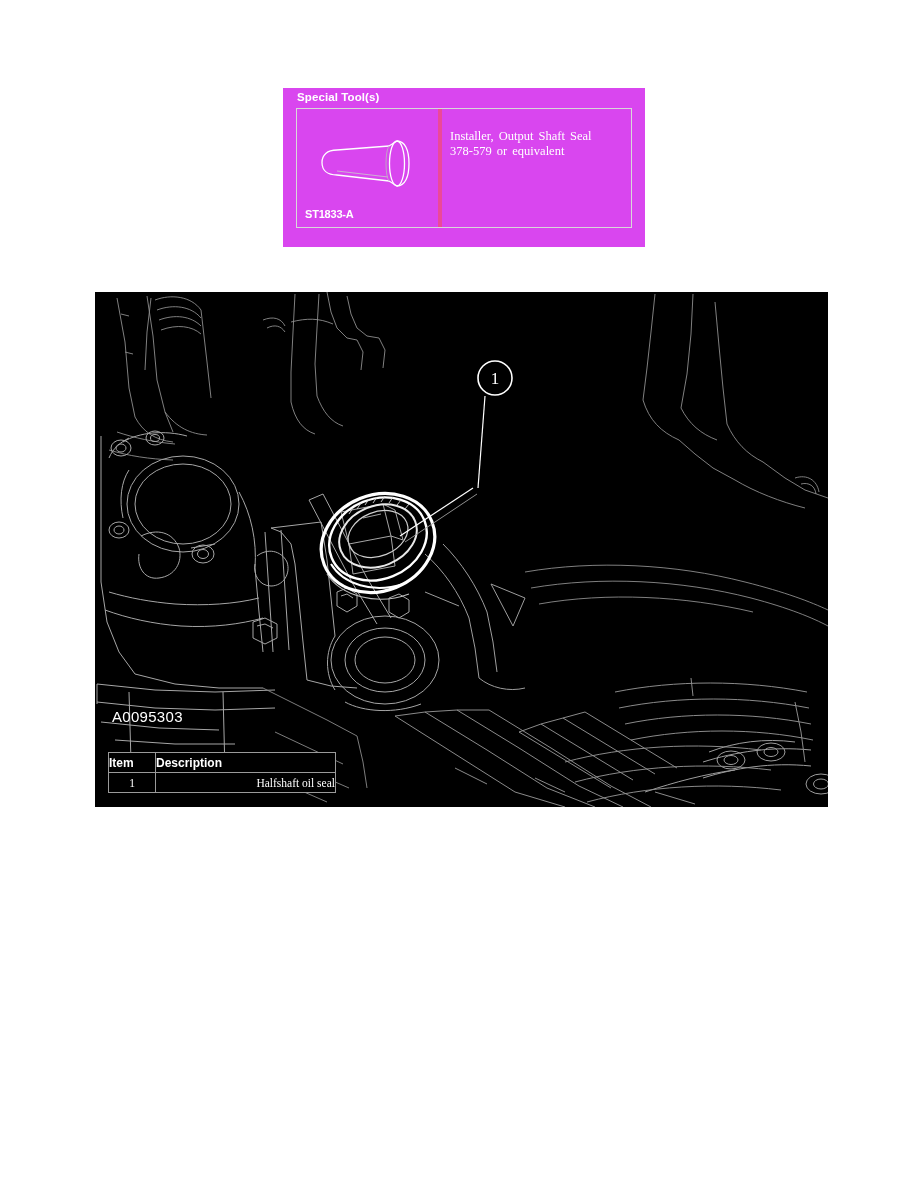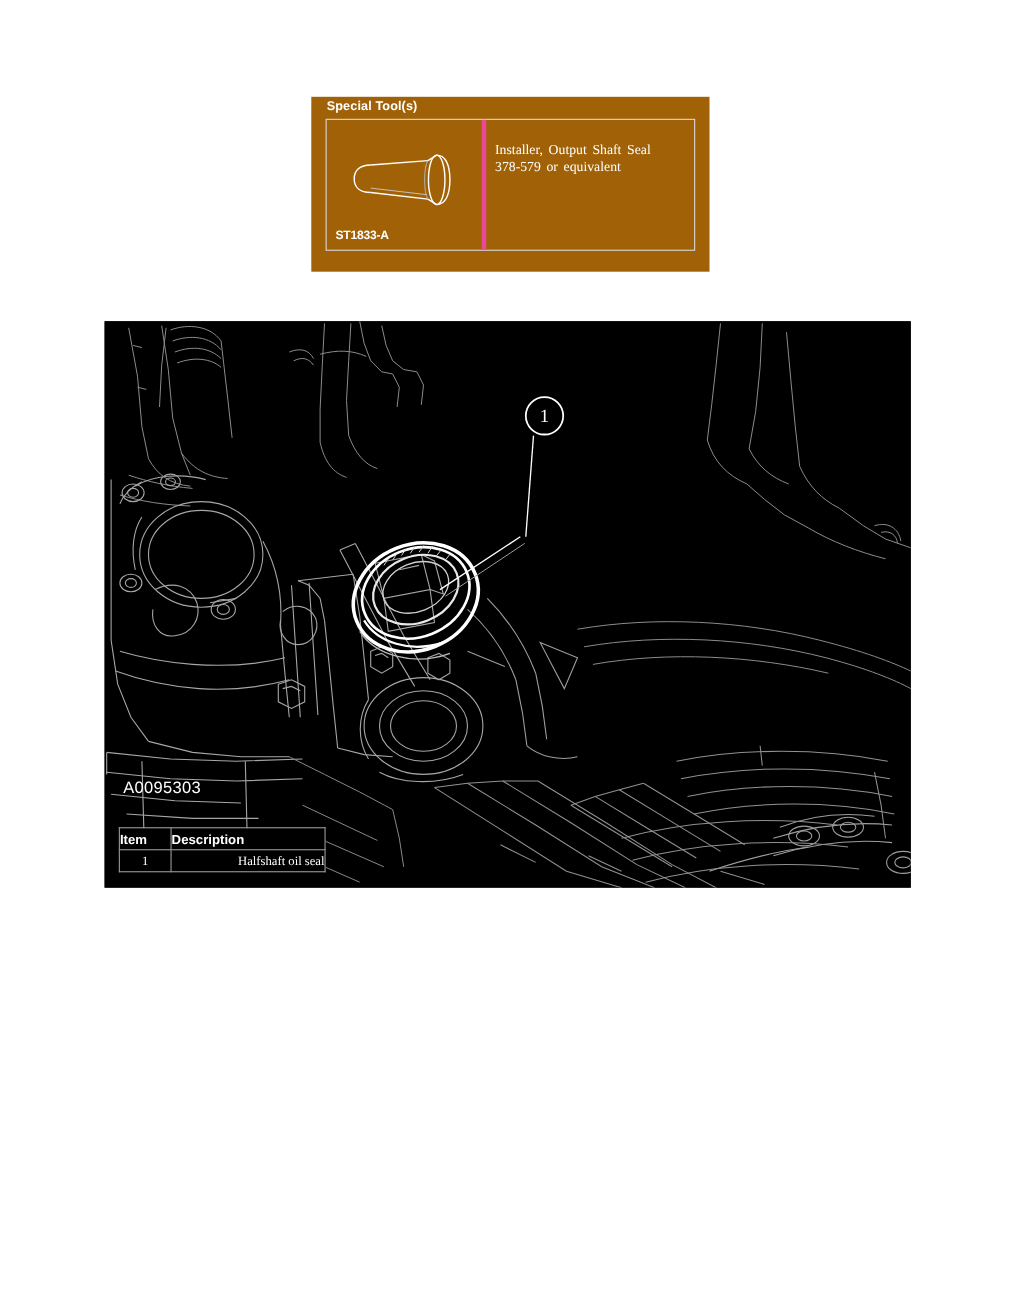--- a/index.html
+++ b/index.html
@@ -15,21 +15,21 @@
     overflow: hidden;
   }
 
   
   #special-tools-panel {
     position: absolute;
     left: 283px;
     top: 88px;
     width: 362px;
     height: 159px;
-    background: #a16207;
+    background: #d946ef;
   }
   #special-tools-title {
     position: absolute;
     left: 14px;
     top: 3px;
     color: #ffffff;
     font-family: "Liberation Sans", sans-serif;
     font-size: 11.5px;
     font-weight: bold;
     letter-spacing: 0.1px;
@@ -110,21 +110,21 @@
     font-size: 15px;
     letter-spacing: 0.3px;
     white-space: nowrap;
   }
 
   
   #item-table {
     position: absolute;
     left: 13px;
     top: 460px;
-    width: 188px;
+    width: 228px;
     border-collapse: collapse;
     table-layout: fixed;
   }
   #item-table th,
   #item-table td {
     border: 1px solid #9a9a9a;
     color: #ffffff;
     background: #000000;
     padding: 0;
     height: 19px;

